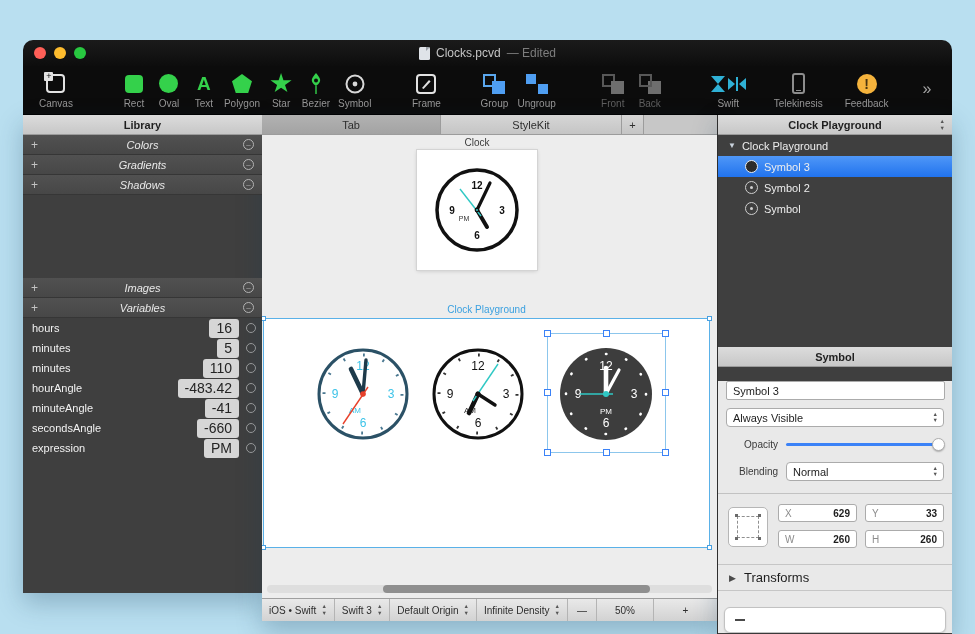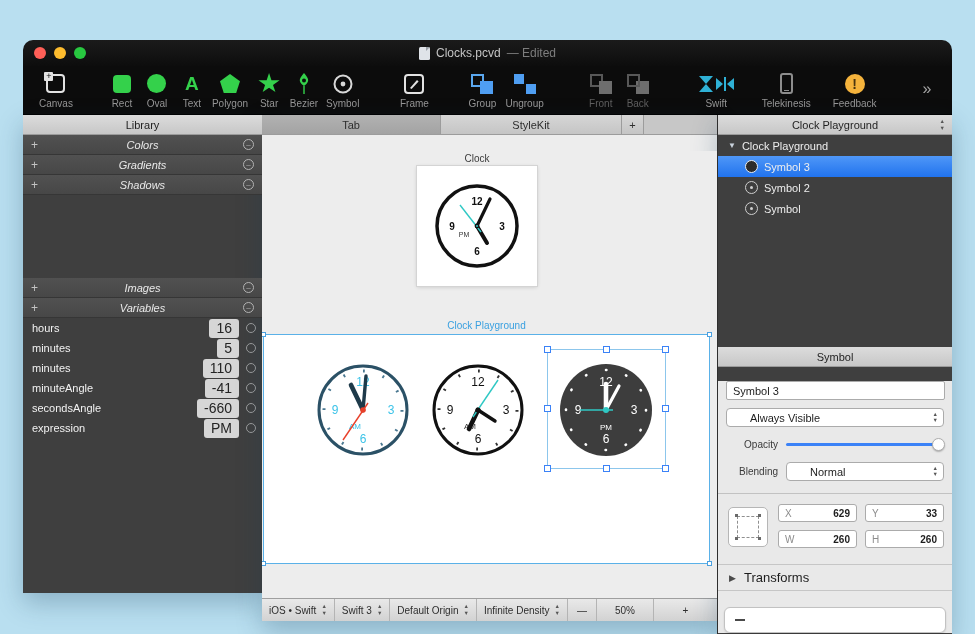--- a/index.html
+++ b/index.html
@@ -69,21 +69,21 @@
     font-weight:700; font-size:14px; text-align:center; line-height:20px; }
   .i-more { color:#a5a5a5; font-size:16px; line-height:20px; }
   .tspacer { flex:1; }
 
   
   .cols { display:flex; align-items:flex-start; }
   .col-shadow { box-shadow:0 10px 24px rgba(20,60,90,.28); }
 
   .panel-header-light {
     height:20px; background:linear-gradient(#dcdcdc,#c7c7c7);
-    border-bottom:1px solid #9b9b9b; color:#1f1f1f; font-size:11px; font-weight:400;
+    border-bottom:1px solid #9b9b9b; color:#1f1f1f; font-size:11px; font-weight:700;
     display:flex; align-items:center; justify-content:center; position:relative;
   }
 
   
   .left-panel { width:239px; height:478px; background:#3f3f3f; overflow:hidden; }
   .lib-section {
     height:20px; background:linear-gradient(#515151,#474747); border-bottom:1px solid #363636;
     display:flex; align-items:center; position:relative; color:#e9e9e9; font-size:11px;
   }
   .lib-section .plus { position:absolute; left:8px; color:#c3c3c3; font-size:12px; }
@@ -100,21 +100,21 @@
 
   
   .center-col { width:455px; height:506px; background:#ededed; display:flex; flex-direction:column; }
   .tabbar { height:20px; display:flex; background:#c7c7c7; border-bottom:1px solid #9c9c9c; font-size:11px; color:#2e2e2e; }
   .tab { display:flex; align-items:center; justify-content:center; border-right:1px solid #9c9c9c;
     background:linear-gradient(#d6d6d6,#c5c5c5); }
   .tab.selected { background:linear-gradient(#b2b2b2,#a3a3a3); }
   .tab-stylekit { width:181px; } .tab-doc { width:179px; } .tab-add { width:22px; }
   .tab-fill { flex:1; background:#c7c7c7; border-right:none; }
 
-  .canvas { position:relative; flex:1; background:#ededed; overflow:hidden;margin-top:16px; }
+  .canvas { position:relative; flex:1; background:#ededed; overflow:hidden; }
   .artboard-label { position:absolute; left:0; right:0; top:-13px; text-align:center; font-size:10px; color:#3c3c3c; }
   .clock-artboard { position:absolute; left:155px; top:15px; width:120px; height:120px; background:#fff;
     box-shadow:0 0 0 1px #d4d4d4, 0 1px 4px rgba(0,0,0,.18); }
 
   .pg-rect { position:absolute; left:1px; top:183px; width:447px; height:230px; background:#fff;
     border:1px solid #5ab1e8; }
   .pg-label { position:absolute; left:0; right:0; top:-15px; text-align:center; font-size:10px; color:#3aa0e0; }
   .pgc { position:absolute; width:5px; height:5px; background:#fff; border:1px solid #4aa0e0; }
   .pgc.tl{ left:-3px; top:-3px; } .pgc.tr{ right:-3px; top:-3px; }
   .pgc.bl{ left:-3px; bottom:-3px; } .pgc.br{ right:-3px; bottom:-3px; }
@@ -149,21 +149,21 @@
   .sym-icon.filled { background:#2c2c2c; border:1.5px solid #e8eef5; }
   .sym-icon.outline { border:1.5px solid #cfcfcf; position:relative; }
   .sym-icon.outline::after { content:""; position:absolute; left:4px; top:4px; width:3px; height:3px; border-radius:50%; background:#cfcfcf; }
   .tree-gap { height:128px; }
 
   .controls { background:#e9e9e9; }
   .name-field { display:block; width:219px; margin:14px 8px 0; height:19px; background:#fff;
     border:1px solid #ababab; border-radius:2px; font-size:11px; padding:0 6px; color:#1d1d1d;
     font-family:inherit; }
   .mac-select { margin:8px 8px 0; height:19px; background:#fff; border:1px solid #ababab; border-radius:4px;
-    display:flex; align-items:center; font-size:11px; color:#1d1d1d; padding-left:23px; position:relative; }
+    display:flex; align-items:center; font-size:11px; color:#1d1d1d; padding-left:6px; position:relative; }
   .mac-select .updown { position:absolute; right:5px; }
   .ctl-row { margin:11px 8px 0; display:flex; align-items:center; gap:8px; }
   .ctl-label { width:52px; text-align:right; color:#3a3a3a; font-size:10px; flex:none; }
   .slider { flex:1; position:relative; height:13px; }
   .slider-track { position:absolute; left:0; right:2px; top:5px; height:3px; border-radius:2px; background:#3b82f7; }
   .slider-knob { position:absolute; right:-1px; top:0; width:13px; height:13px; border-radius:50%;
     background:#fefefe; border:1px solid #aeaeae; box-shadow:0 1px 1.5px rgba(0,0,0,.25); }
   .ctl-row .mac-select { margin:0; flex:1; }
   .hdiv { margin-top:12px; border-top:1px solid #c2c2c2; }
   .geo { display:flex; gap:10px; padding:10px 8px 10px 10px; }
@@ -207,21 +207,21 @@
 
   <div class="toolbar">
     <div class="titem" style="margin-left:2px">
       <span class="ticon">
           <span class="i-canvas">
             <span class="plusbox">+</span>
           </span>
         </span>
       <span class="tlabel">Canvas</span>
     </div>
-    <div class="titem" style="margin-left:34px">
+    <div class="titem" style="margin-left:46px">
       <span class="ticon">
           <span class="i-rect"></span>
         </span>
       <span class="tlabel">Rect</span>
     </div>
     <div class="titem" style="margin-left:5px">
       <span class="ticon">
           <span class="i-oval"></span>
         </span>
       <span class="tlabel">Oval</span>
@@ -380,20 +380,25 @@
         <span class="var-circ"></span>
       </div>
       <div class="var-row">
         <span>minutes</span>
         <span class="var-badge">5</span>
         <span class="var-circ"></span>
       </div>
       <div class="var-row">
         <span>minutes</span>
         <span class="var-badge">110</span>
+        <span class="var-circ"></span>
+      </div>
+      <div class="var-row">
+        <span>hourAngle</span>
+        <span class="var-badge">-483.42</span>
         <span class="var-circ"></span>
       </div>
       <div class="var-row">
         <span>minuteAngle</span>
         <span class="var-badge">-41</span>
         <span class="var-circ"></span>
       </div>
       <div class="var-row">
         <span>secondsAngle</span>
         <span class="var-badge">-660</span>

